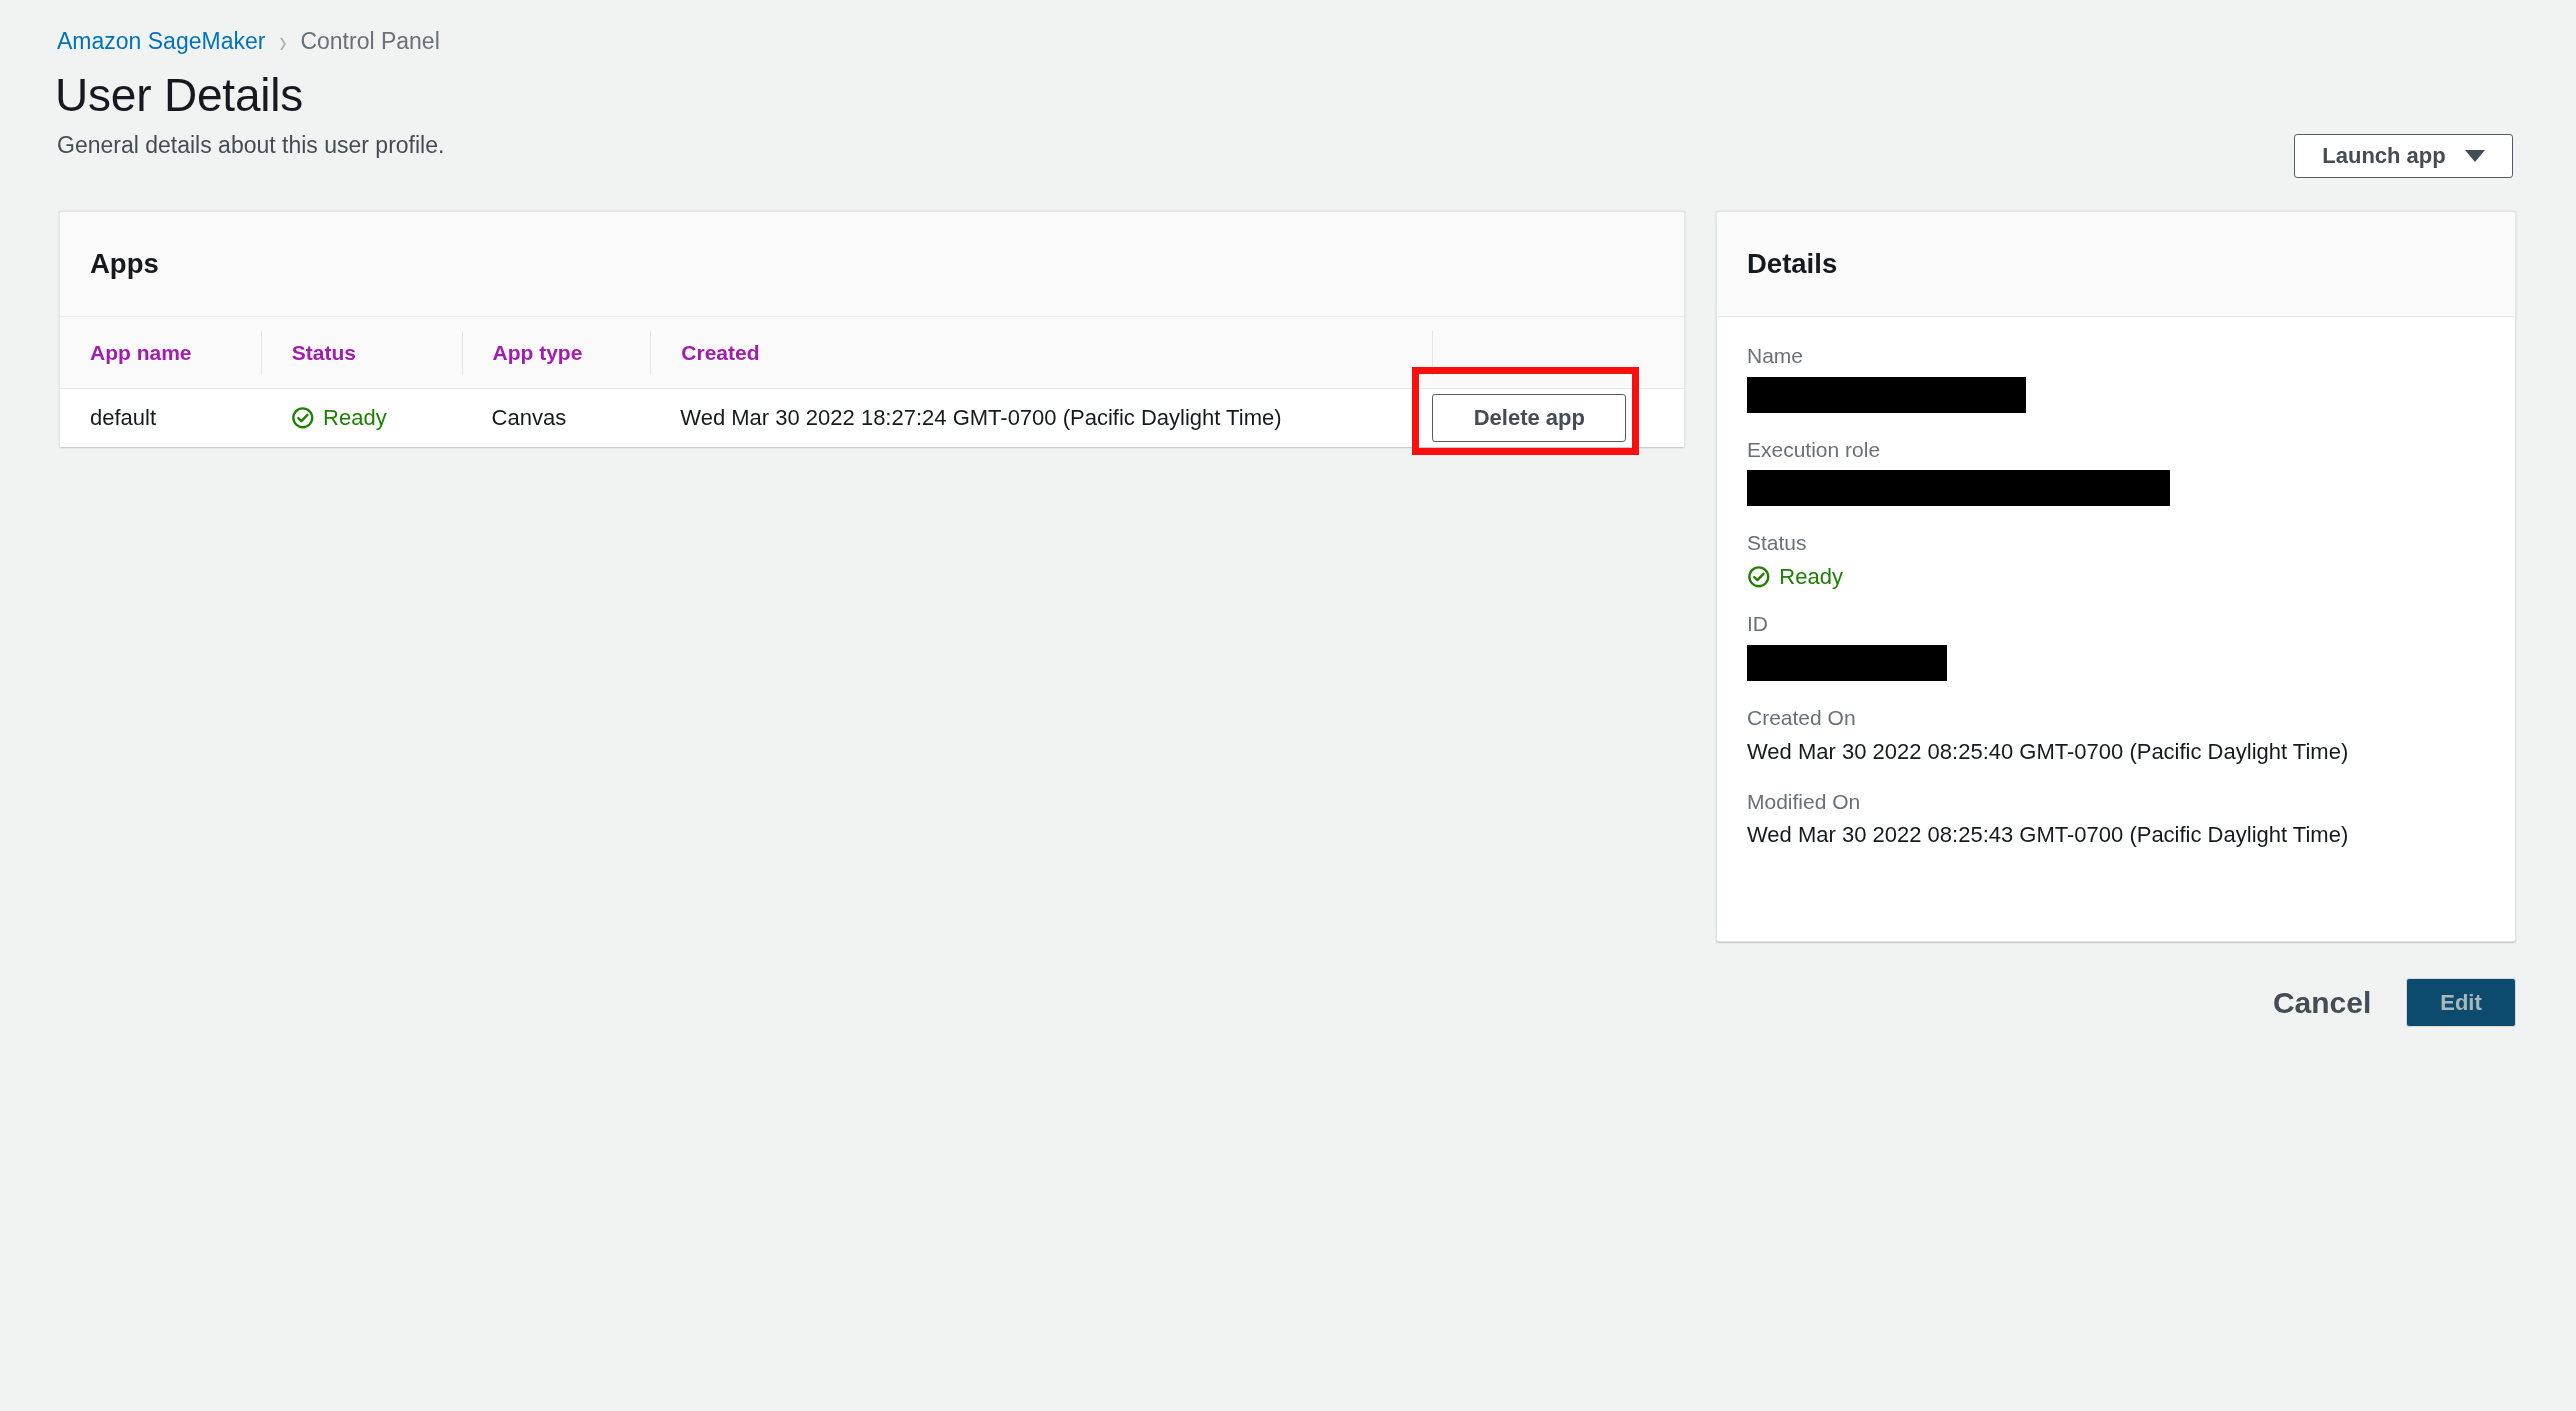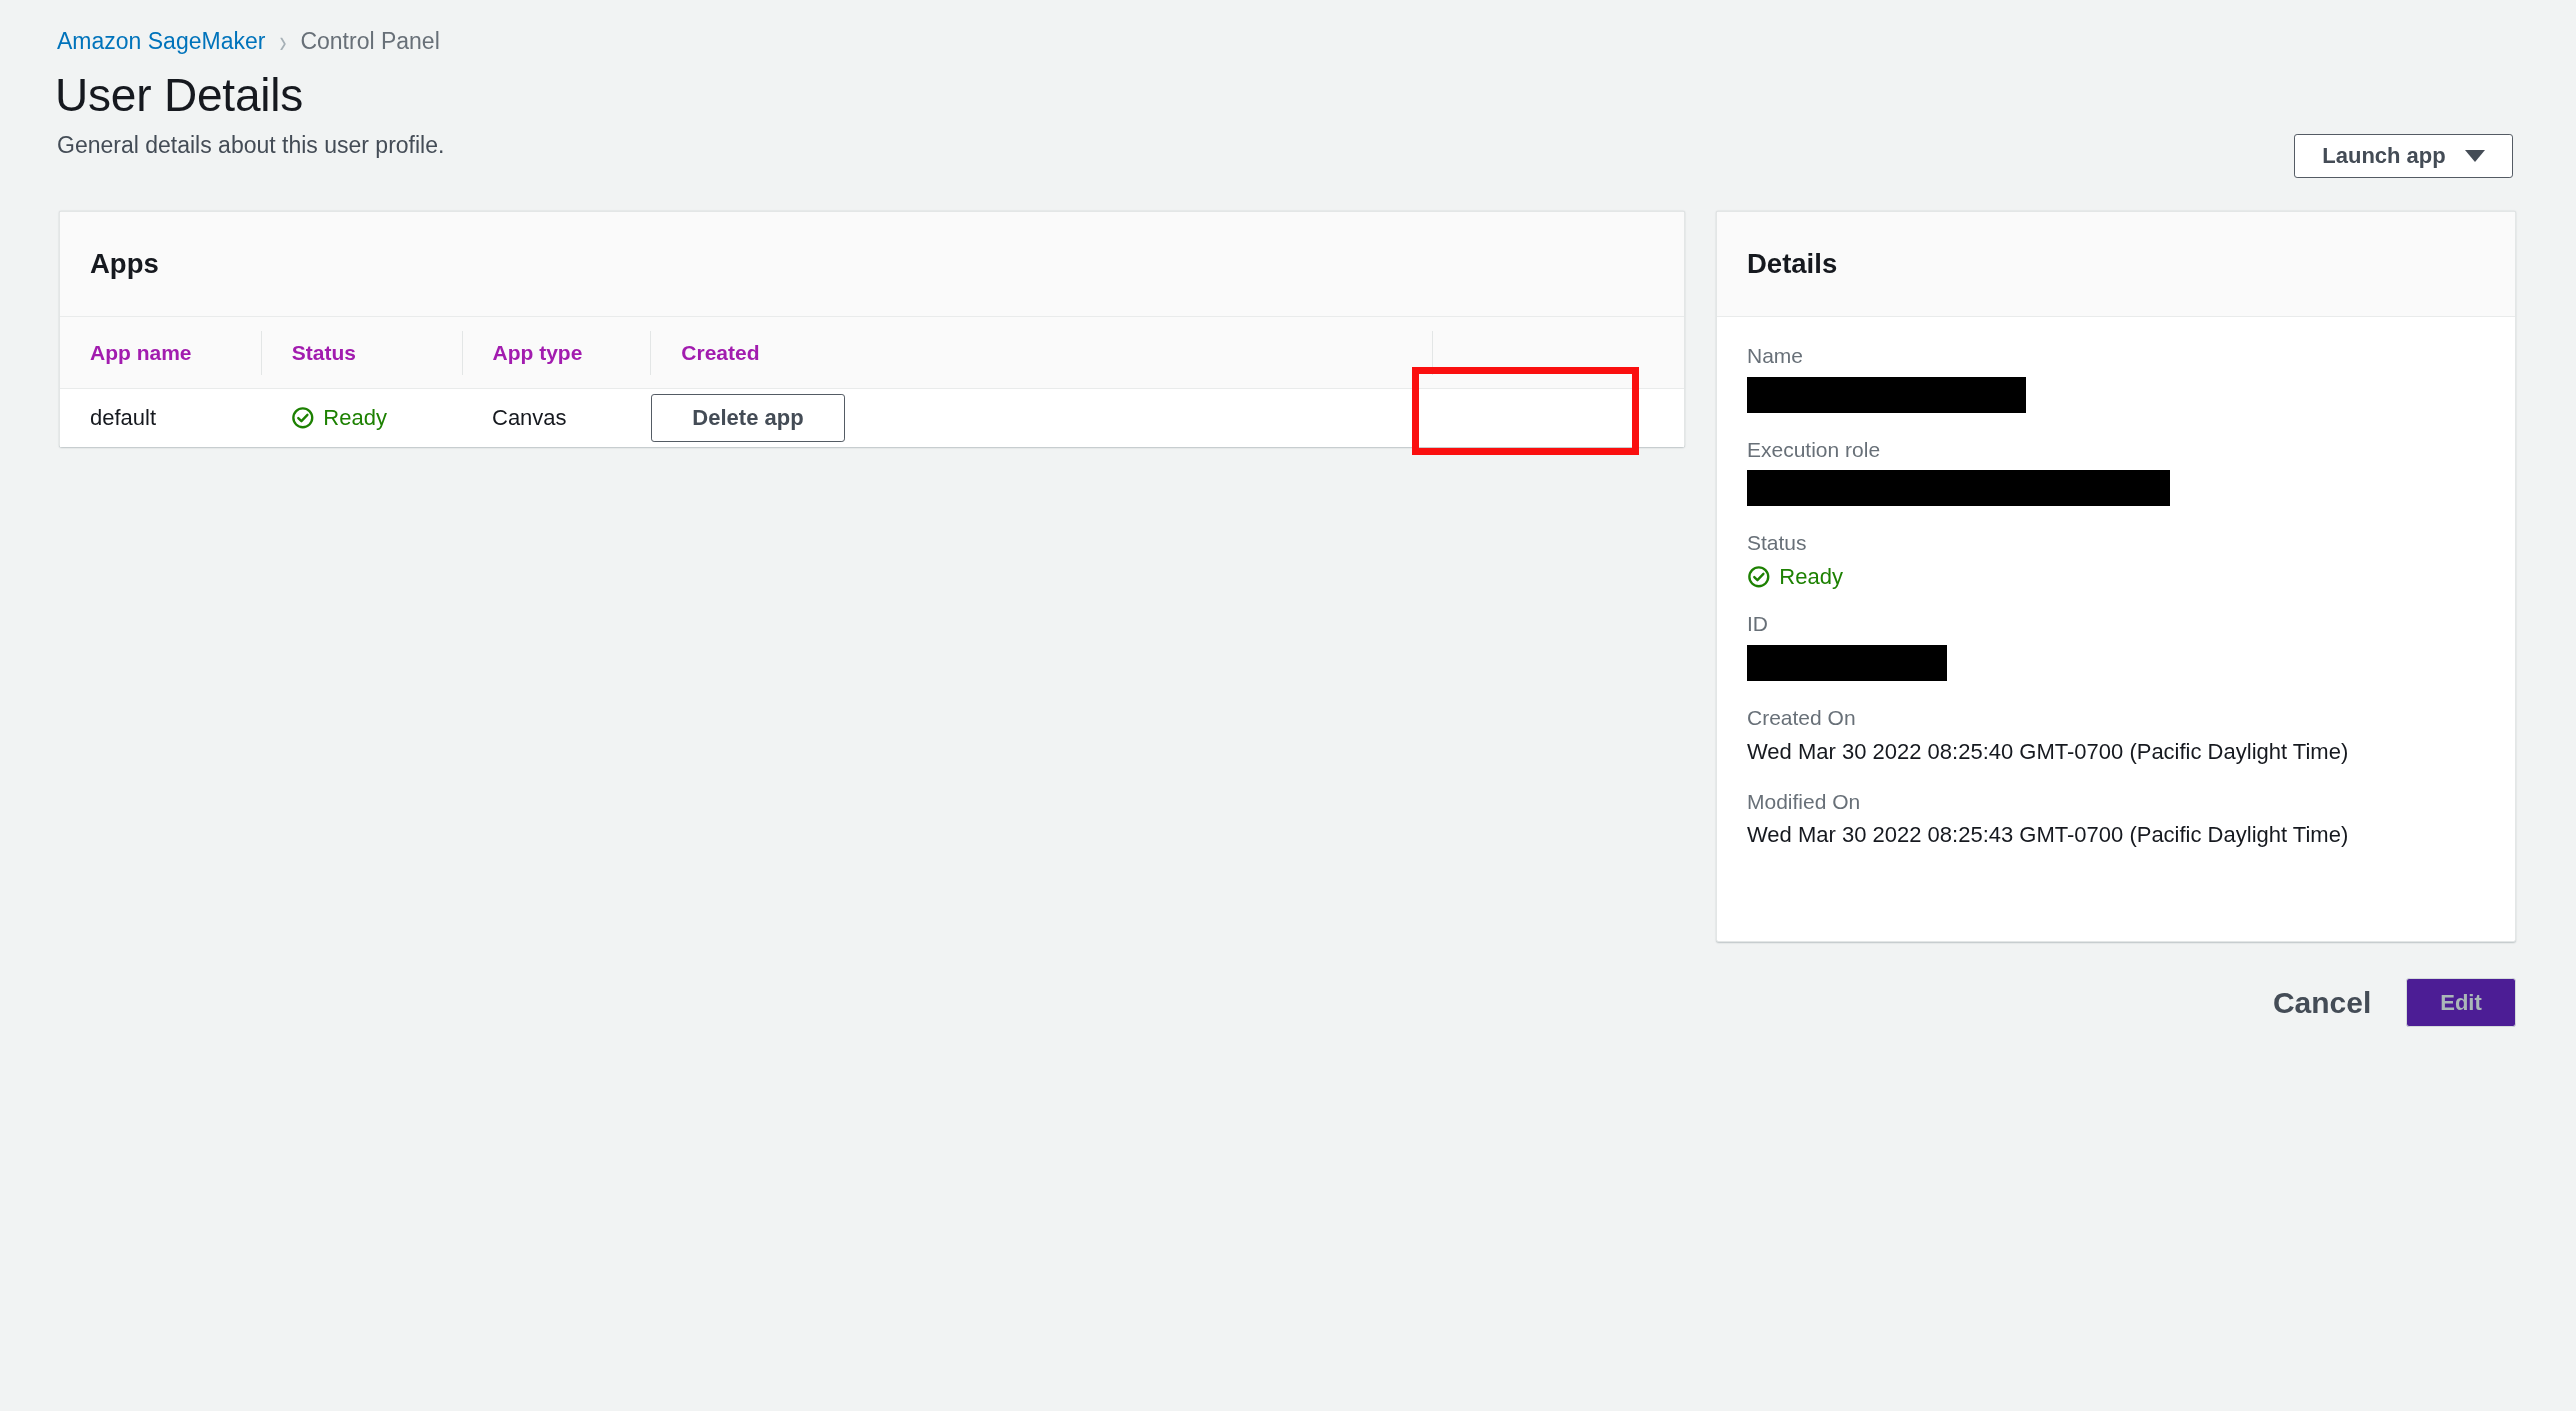--- a/index.html
+++ b/index.html
@@ -247,21 +247,21 @@
     font-size: 30px;
     font-weight: bold;
     color: #444c56;
     cursor: pointer;
     padding: 7.9px 4.7px;
     font-family: "Liberation Sans", sans-serif;
   }
   .edit-btn {
     width: 110px;
     height: 49px;
-    background: #4c1d95;
+    background: #0c4a6e;
     border: 1.2px solid #d5dbdb;
     border-radius: 3.1px;
     font-size: 22px;
     font-weight: bold;
     color: #aab7b8;
     cursor: default;
     font-family: "Liberation Sans", sans-serif;
   }
 </style>
 </head>
@@ -303,20 +303,21 @@
         <span class="status">
           <svg class="check-icon" width="23.6" height="23.6" viewBox="0 0 24 24">
             <circle cx="12" cy="12" r="9.6" fill="none" stroke="#1d8102" stroke-width="2.4"></circle>
             <path d="M7.4 12.3 L10.6 15.4 L16.7 9.0" fill="none" stroke="#1d8102" stroke-width="2.4" stroke-linecap="round" stroke-linejoin="round"></path>
           </svg>
           <span>Ready</span>
         </span>
       </div>
 
       <div class="td col-apptype">Canvas</div>
+      <div class="td col-created">Wed Mar 30 2022 18:27:24 GMT-0700 (Pacific Daylight Time)</div>
 
       <div class="td col-action">
         <button class="delete-app-btn">Delete app</button>
       </div>
     </div>
   </section>
 
   <div class="redbox"></div>
 
   <section class="card" id="details-card">

